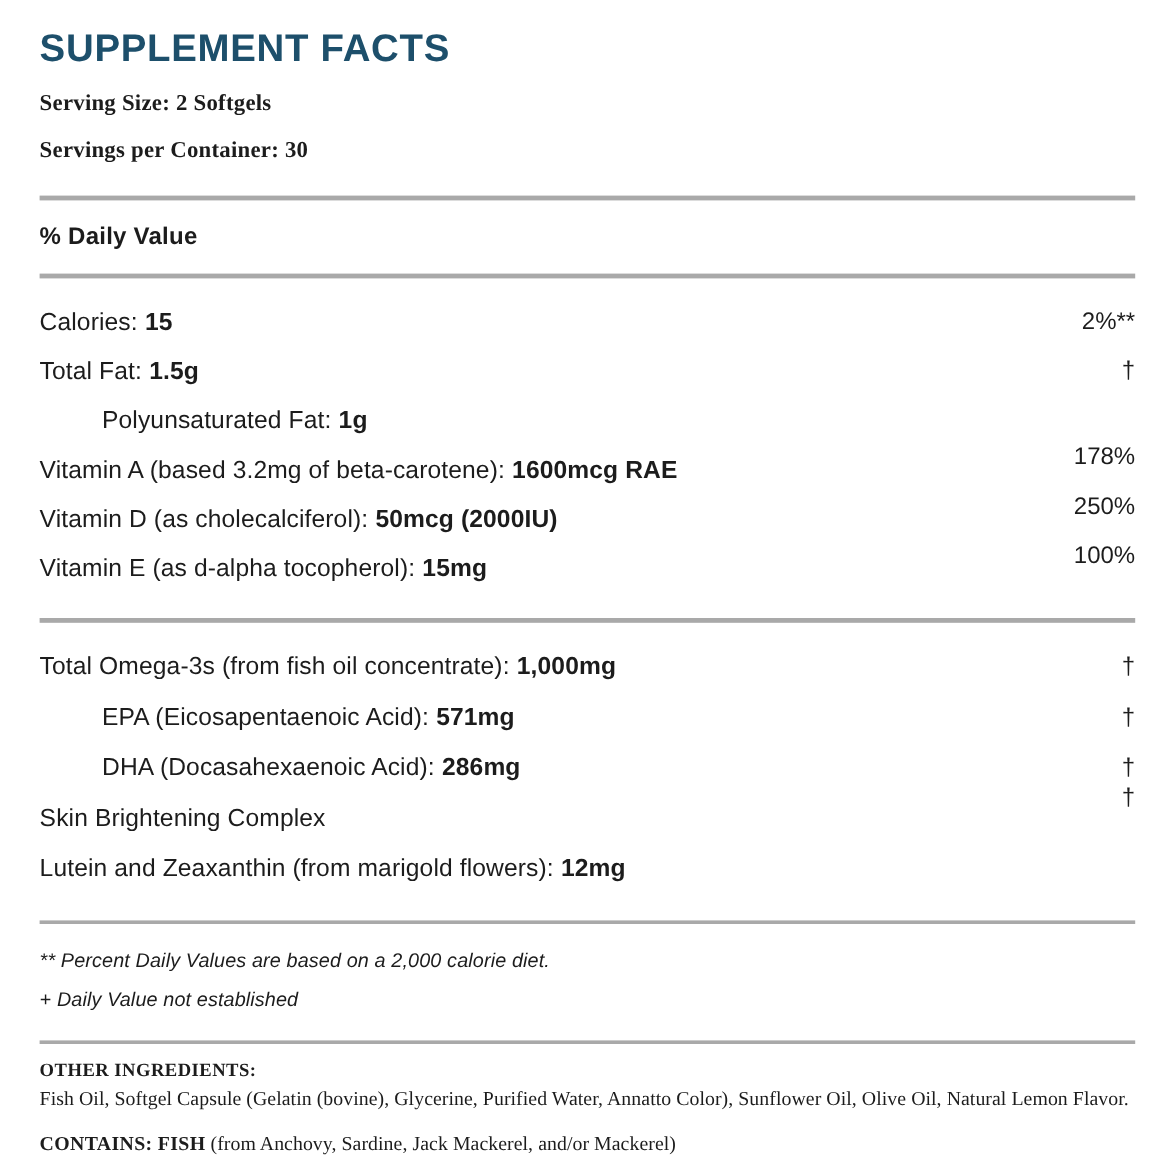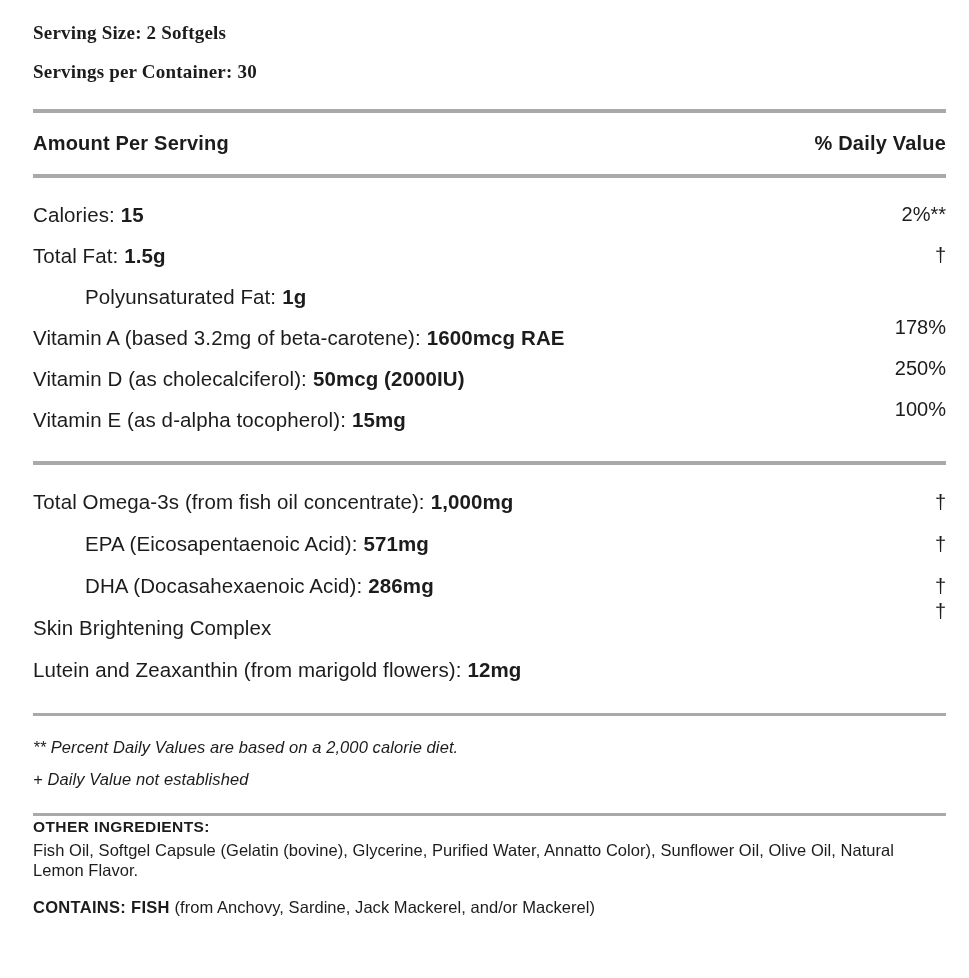--- a/index.html
+++ b/index.html
@@ -62,21 +62,21 @@
   .dv.up-more { transform: translateY(-17px); }
   .sec-divider { margin-top: 21px; }
   .footnotes { padding: 22px 0 24px 0; font-style: italic; }
   .footnote {
     font-size: 16.5px;
     line-height: 19px;
     margin-bottom: 13px;
     letter-spacing: 0.1px;
   }
   .footnote:last-child { margin-bottom: 0; }
-  .other-ingredients { padding-top: 1px; }
+  .other-ingredients { padding-top: 13px; font-family: Liberation Serif, serif; }
   .oi-heading {
     font-size: 15.5px;
     font-weight: bold;
     letter-spacing: 0.4px;
     line-height: 19px;
   }
   .oi-list {
     font-size: 16.5px;
     line-height: 20px;
     margin-top: 4px;
@@ -88,28 +88,28 @@
     margin-top: 17px;
     letter-spacing: 0.05px;
   }
   .contains-bold { font-weight: bold; letter-spacing: 0.3px; }
 </style>
 </head>
 <body>
 
 <div class="label">
 
+  <h1 class="title">SUPPLEMENT FACTS</h1>
 
   <div class="serving-line">Serving Size: 2 Softgels</div>
   <div class="serving-line">Servings per Container: 30</div>
 
   <div class="divider d-top"></div>
 
   <div class="table-header">
-    <span>Amount Per Serving</span>
     <span>% Daily Value</span>
   </div>
 
   <div class="divider"></div>
 
   <div class="rows">
 
     <div class="row">
       <div class="row-text">
         <span class="nm">Calories:</span><span class="amt">15</span>

